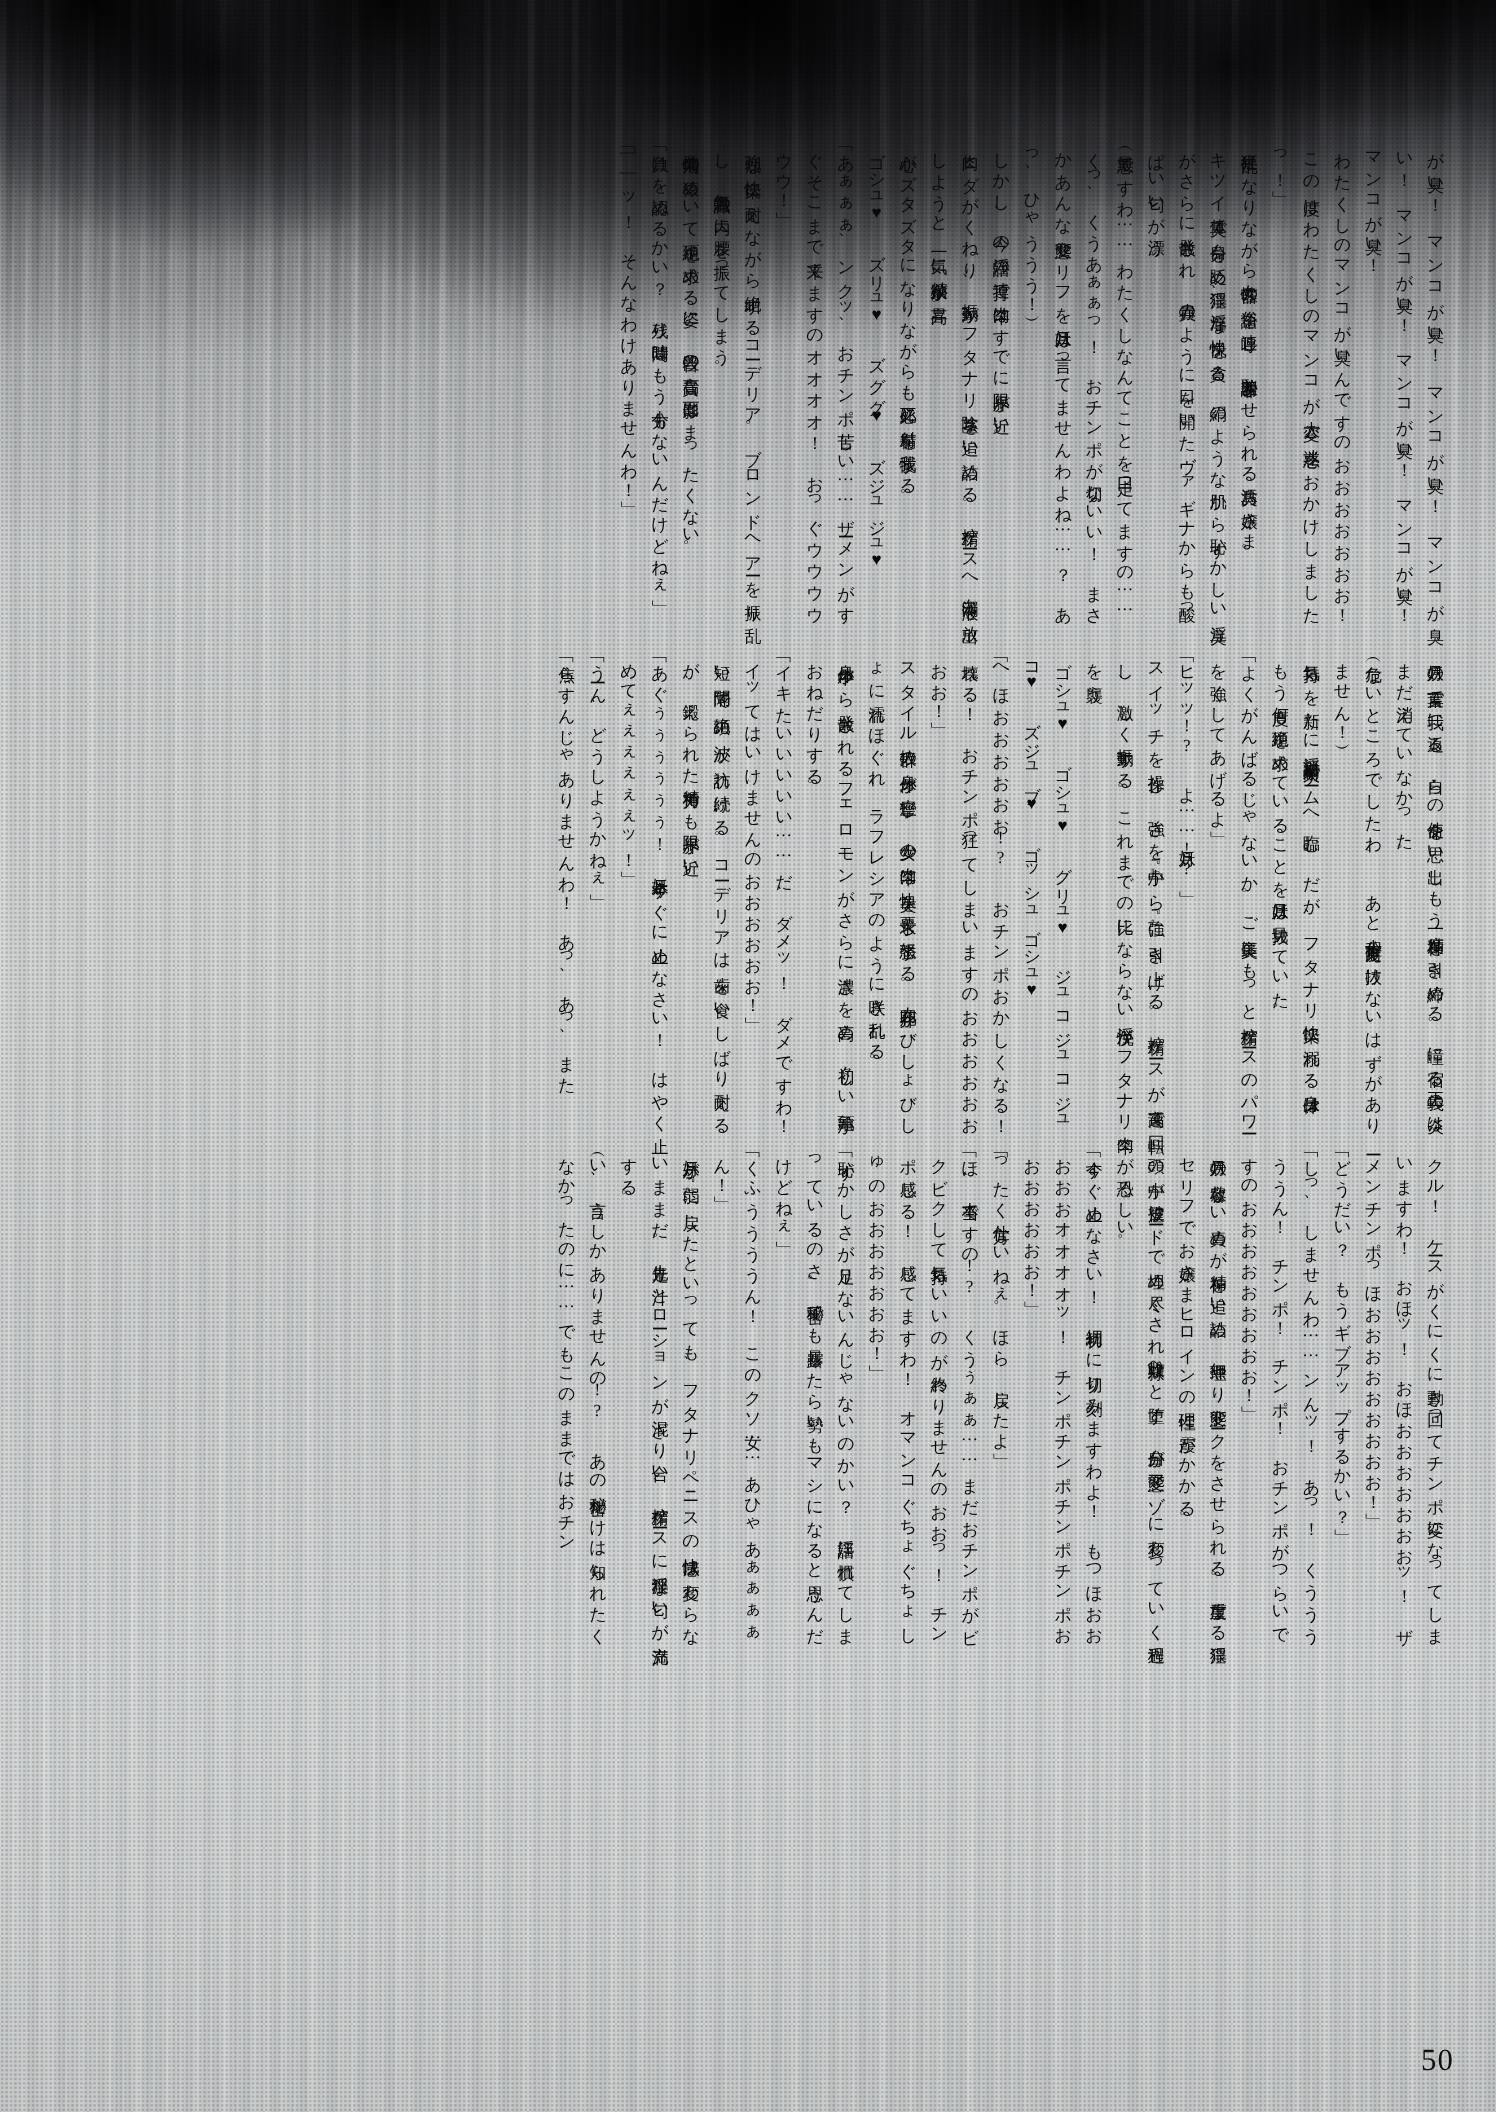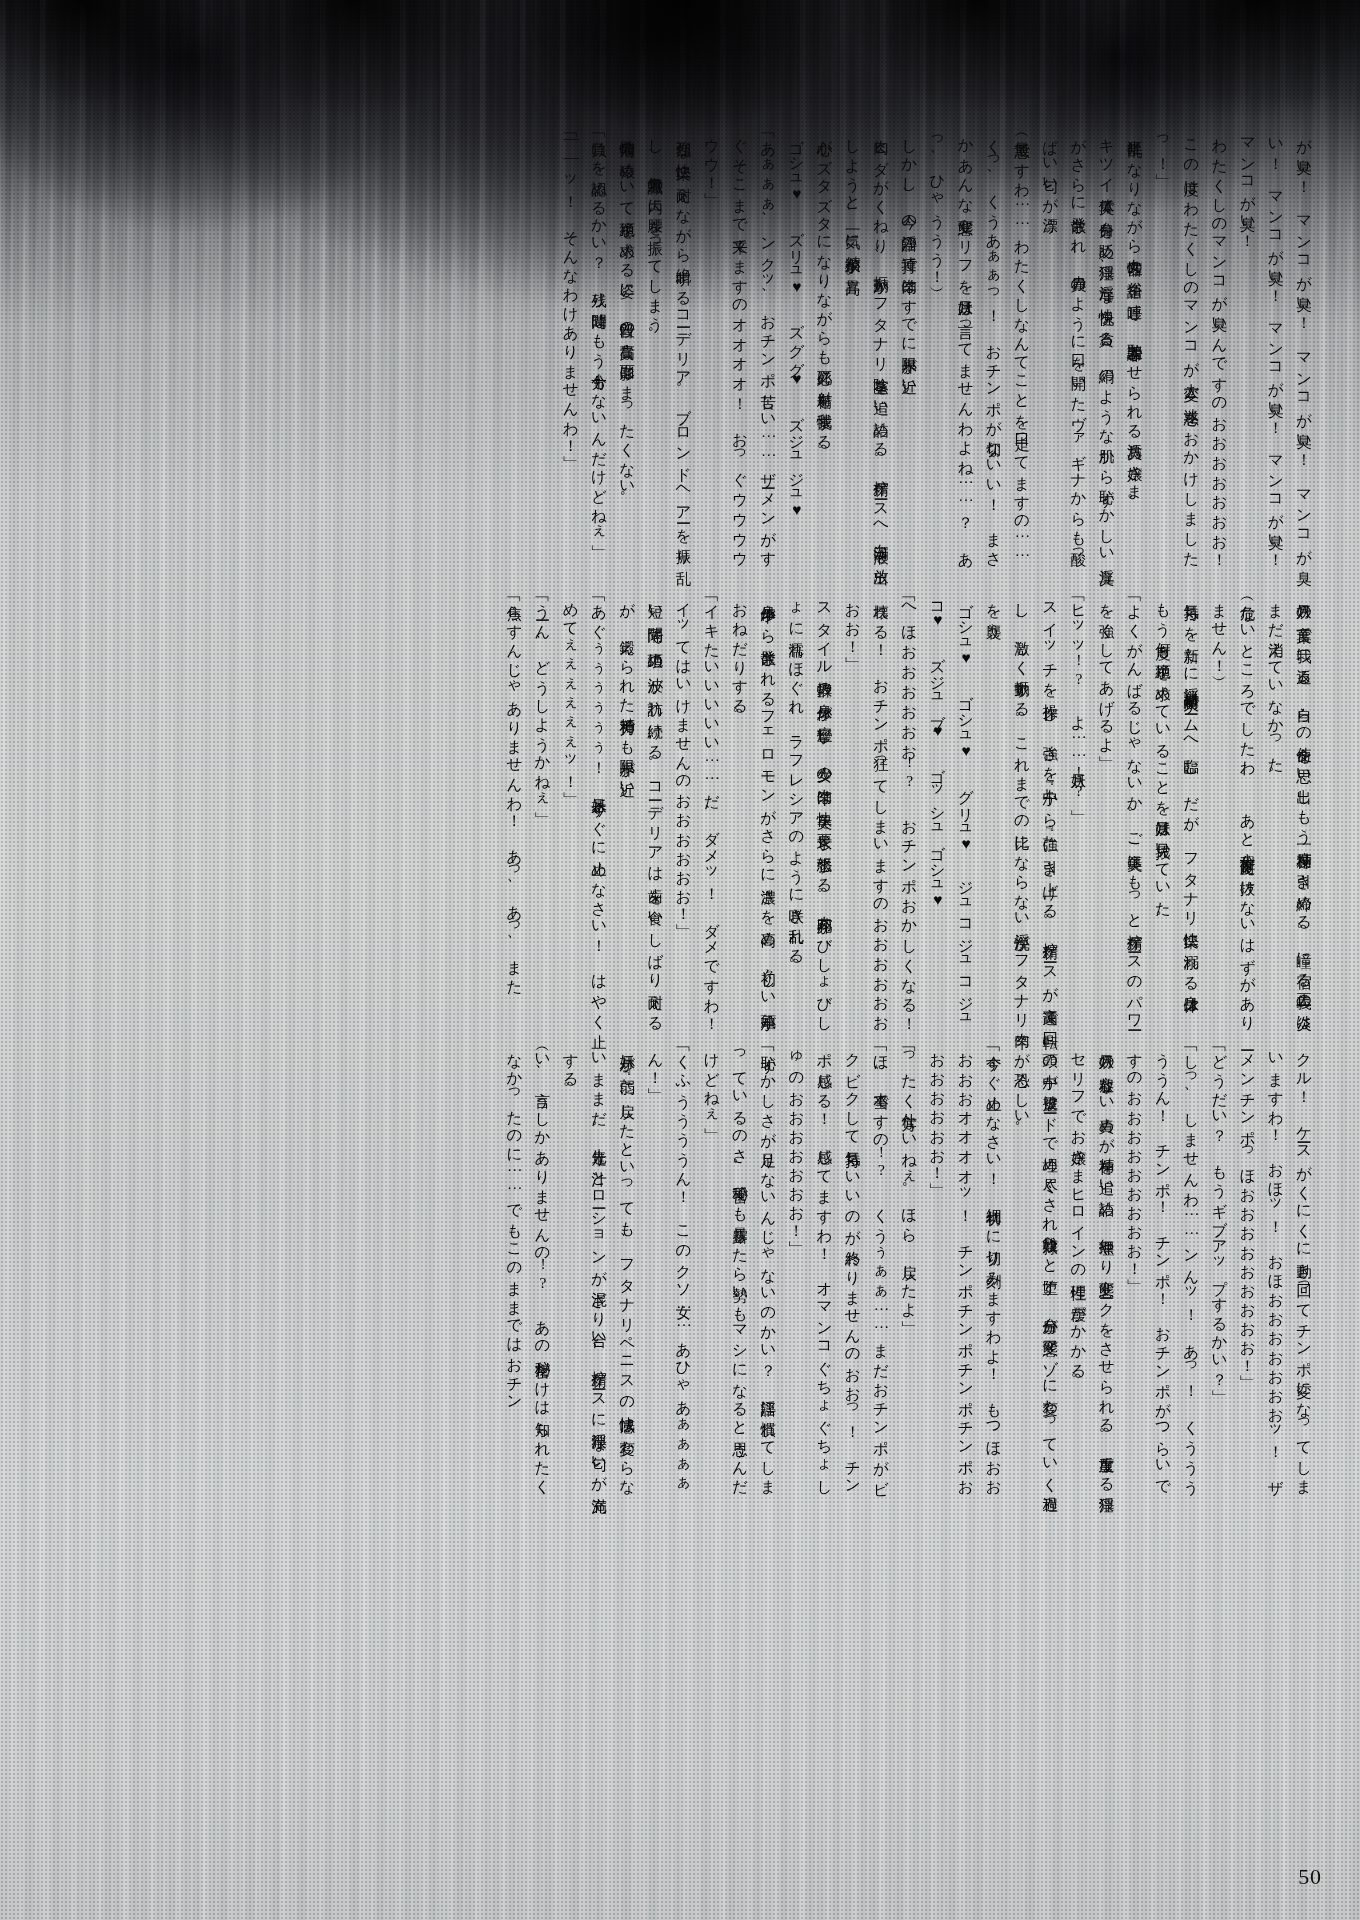--- a/index.html
+++ b/index.html
@@ -92,21 +92,21 @@
     direction: ltr;
   }
   #block-1 { top: 128px; right: 42px;  height: 432px; width: 1286px; }
   #block-2 { top: 592px; right: 42px;  height: 432px; width: 1286px; }
   #block-3 { top: 1042px; right: 42px; height: 446px; width: 1286px; }
 
   .pagenum {
     position: absolute;
     right: 38px;
     bottom: 30px;
-    font-size: 22px;
+    font-size: 28px;
     color: #111;
     font-family: "Liberation Serif", serif;
     letter-spacing: .04em;
   }
 </style>
 </head>
 <body>
 
 <div id="page">
   <div class="topfade"></div>

